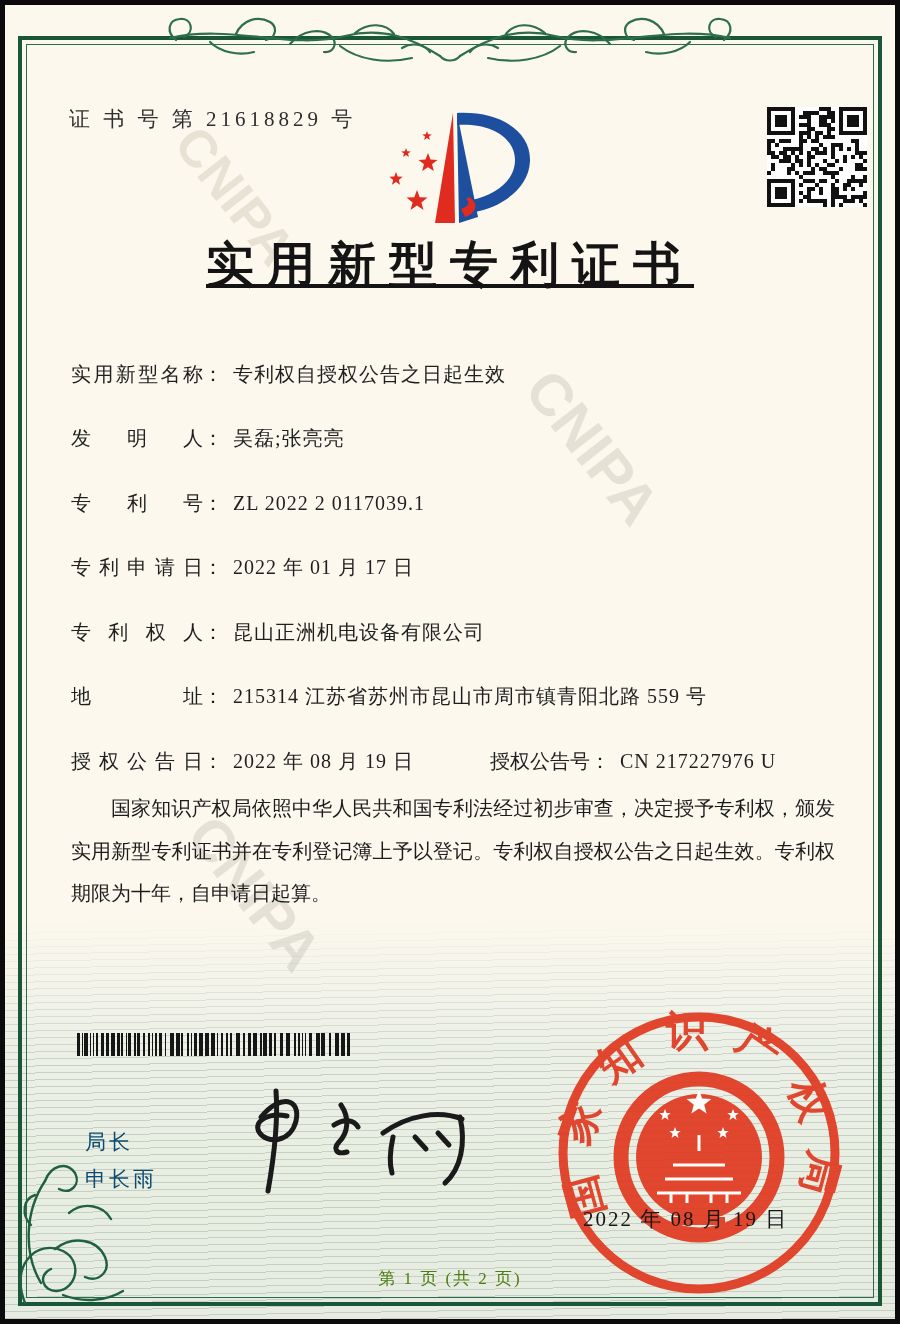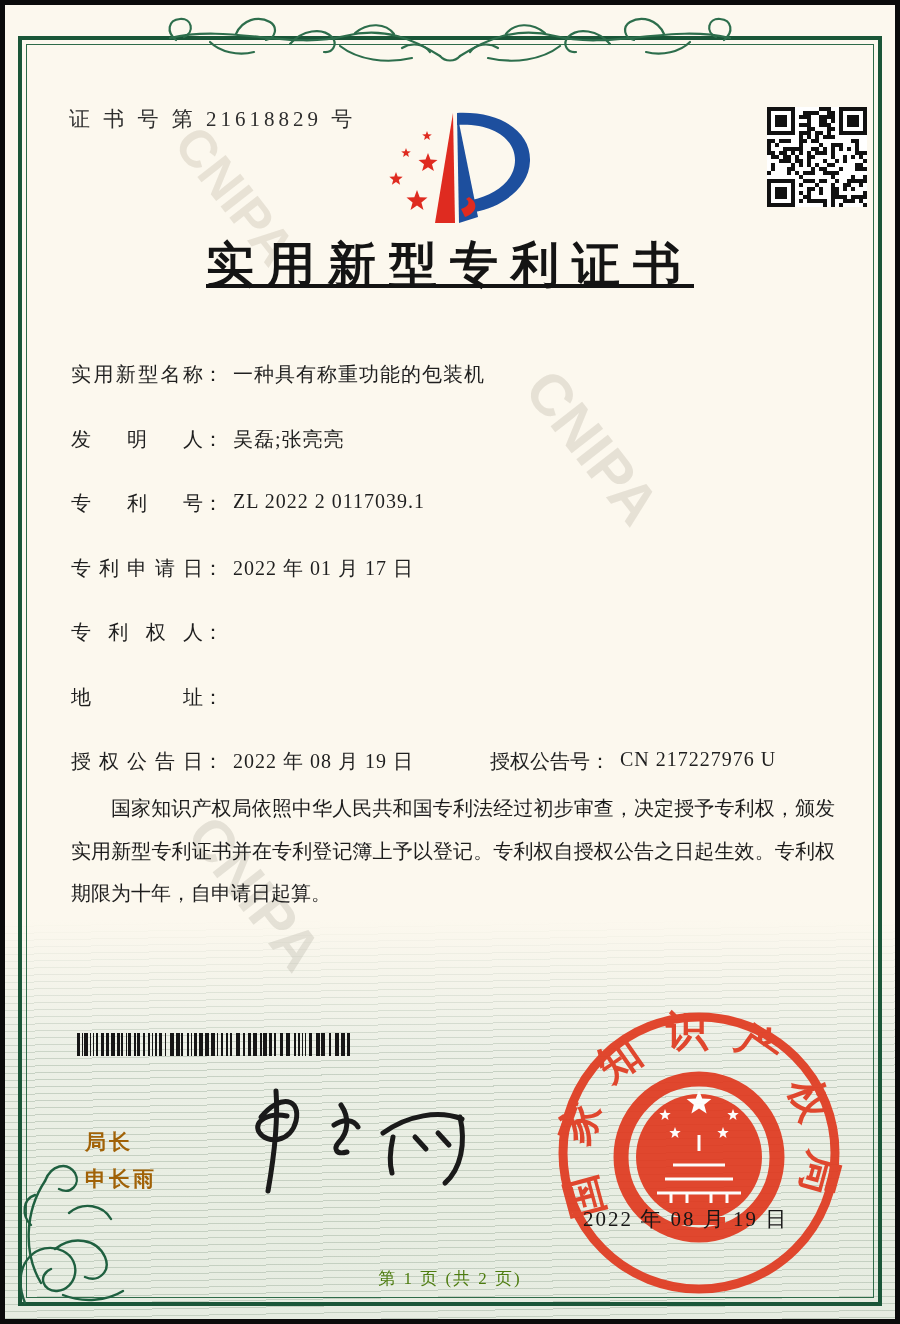--- a/index.html
+++ b/index.html
@@ -21,34 +21,34 @@
   .wm1{left:205px;top:110px;font-size:52px;transform:rotate(52deg);}
   .wm2{left:560px;top:352px;font-size:58px;transform:rotate(52deg);color:rgba(200,194,178,.42);}
   .wm3{left:222px;top:798px;font-size:58px;transform:rotate(52deg);color:rgba(175,172,158,.30);}
   
   .cert-no{position:absolute;left:64px;top:100px;font-size:21px;letter-spacing:4px;color:#2e2e2e;}
   .logo{position:absolute;left:330px;top:96px;}
   .qr{position:absolute;left:762px;top:102px;}
   .title{position:absolute;left:0;right:0;top:228px;text-align:center;font-size:48px;font-weight:700;letter-spacing:13px;color:#141414;text-decoration:underline;}
   
   .fields{position:absolute;left:66px;top:356px;right:58px;font-size:20px;color:#1f1f1f;}
-  .frow{display:flex;align-items:flex-start;height:26px;margin-bottom:38.5px;white-space:nowrap;}
+  .frow{display:flex;align-items:center;height:26px;margin-bottom:38.5px;white-space:nowrap;}
   .lbl{display:inline-block;width:132px;text-align:justify;text-align-last:justify;}
   .colon{display:inline-block;margin-right:10px;}
   .val{letter-spacing:1px;}
-  .grant-row{display:flex;align-items:flex-start;height:26px;white-space:nowrap;margin-top:13px;}
+  .grant-row{display:flex;align-items:center;height:26px;white-space:nowrap;margin-top:13px;}
   .grant-gap{width:76px;}
   .lbl2{display:inline-block;}
   
   .body-text{position:absolute;left:66px;right:60px;top:782px;font-size:20px;line-height:42.5px;text-align:justify;color:#1c1c1c;}
   .body-text p{margin:0;text-indent:2em;}
   
   .barcode{position:absolute;left:72px;top:1028px;}
   
-  .signer{position:absolute;left:80px;top:1118px;font-family:"Liberation Sans",sans-serif;font-size:21px;color:#a16207;font-weight:bold;}
+  .signer{position:absolute;left:80px;top:1118px;font-family:"Liberation Sans",sans-serif;font-size:21px;color:#0c4a6e;}
   .signer div{height:37px;line-height:37px;letter-spacing:3px;}
   .signature{position:absolute;left:218px;top:1080px;}
   
   .seal{position:absolute;left:548px;top:1002px;width:292px;height:292px;pointer-events:none;}
   .seal-date{position:absolute;left:578px;top:1200px;font-size:21px;letter-spacing:2px;color:#161616;white-space:nowrap;}
   
   .footer{position:absolute;left:0;right:0;top:1262px;text-align:center;font-size:17px;letter-spacing:2px;color:#4d7c0f;}
 </style>
 </head>
 <body>
@@ -334,44 +334,46 @@
       <rect x="4" y="76" width="20" height="20" fill="#fff"></rect>
       <rect x="8" y="80" width="12" height="12" fill="#111"></rect>
     </svg>
 
   <div class="title">实用新型专利证书</div>
 
   <div class="fields">
     <div class="frow">
       <span class="lbl">实用新型名称</span>
         <span class="colon">：</span>
-        <span class="val">一种具有称重功能的包装机</span>
+        <span class="val">专利权自授权公告之日起生效</span>
     </div>
     <div class="frow">
       <span class="lbl">发明人</span>
         <span class="colon">：</span>
         <span class="val">吴磊;张亮亮</span>
     </div>
     <div class="frow">
       <span class="lbl">专利号</span>
         <span class="colon">：</span>
         <span class="val">ZL 2022 2 0117039.1</span>
     </div>
     <div class="frow">
       <span class="lbl">专利申请日</span>
         <span class="colon">：</span>
         <span class="val">2022 年 01 月 17 日</span>
     </div>
     <div class="frow">
       <span class="lbl">专利权人</span>
         <span class="colon">：</span>
+        <span class="val">昆山正洲机电设备有限公司</span>
     </div>
     <div class="frow">
       <span class="lbl">地址</span>
         <span class="colon">：</span>
+        <span class="val">215314 江苏省苏州市昆山市周市镇青阳北路 559 号</span>
     </div>
     <div class="grant-row">
       <span class="lbl">授权公告日</span>
         <span class="colon">：</span>
         <span class="val">2022 年 08 月 19 日</span>
       <span class="grant-gap"></span>
       <span class="lbl2">授权公告号</span>
         <span class="colon">：</span>
         <span class="val">CN 217227976 U</span>
     </div>

